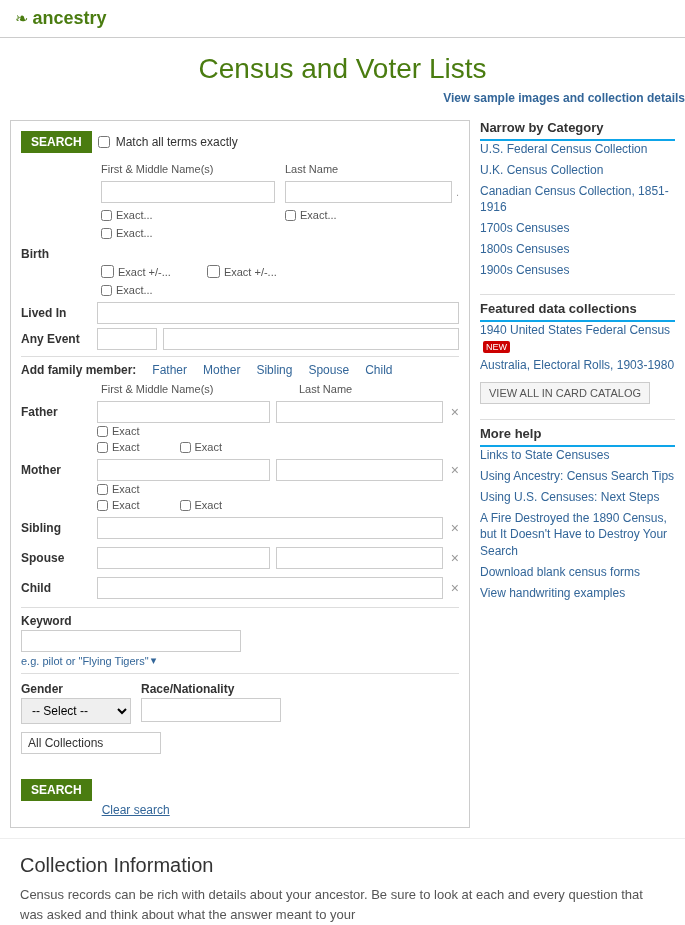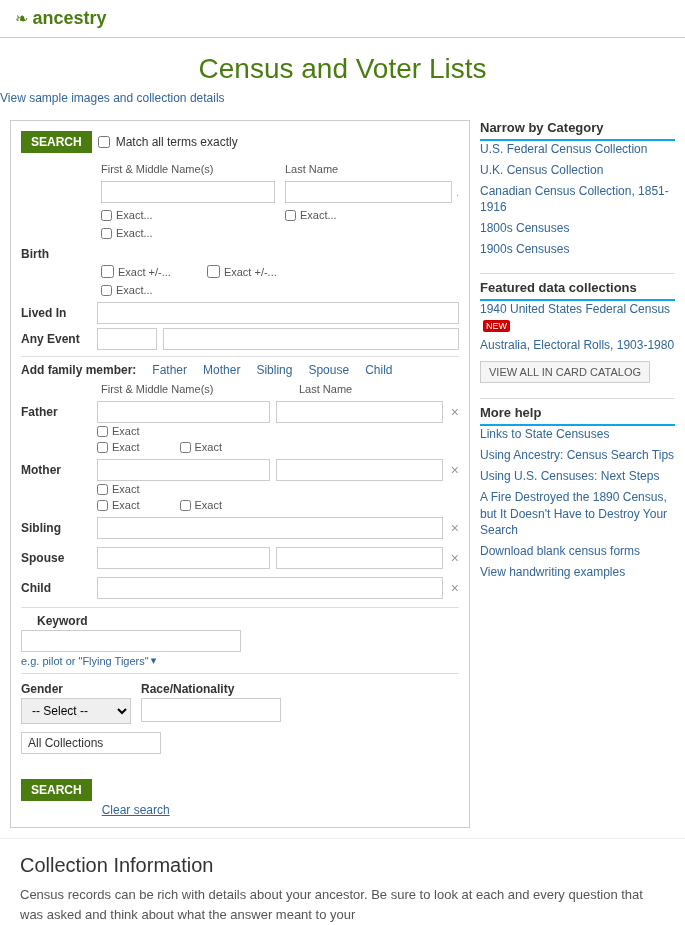--- a/index.html
+++ b/index.html
@@ -6,21 +6,21 @@
     body { font-family: Arial, Helvetica, sans-serif; font-size: 13px; color: #333; background: #fff; width: 685px; }
     
     
     .header { padding: 8px 15px; border-bottom: 1px solid #ccc; display: flex; align-items: center; }
     .logo-text { color: #4a7c10; font-size: 18px; font-weight: bold; }
     .logo-icon { color: #4a7c10; margin-right: 4px; font-size: 16px; }
     
     
     .page-title { text-align: center; padding: 15px 20px 5px; }
     .page-title h1 { color: #4a7c10; font-size: 28px; font-weight: normal; }
-    .title-link { text-align: left; padding-bottom: 15px; }
+    .title-link { text-align: right; padding-bottom: 15px; font-weight: bold; }
     
     
     .main-layout { display: flex; padding: 0 10px; gap: 10px; }
     
     
     .form-area { flex: 1; min-width: 0; border: 1px solid #ccc; padding: 10px; }
     
     
     .sidebar { width: 195px; flex-shrink: 0; }
     
@@ -63,21 +63,21 @@
     .member-row { display: flex; align-items: flex-start; gap: 6px; margin-bottom: 6px; }
     .member-label { font-size: 12px; font-weight: bold; min-width: 70px; padding-top: 4px; }
     .member-fields { flex: 1; }
     .member-input-row { display: flex; gap: 6px; align-items: center; margin-bottom: 2px; }
     .firstname-input { flex: 1.2; border: 1px solid #ccc; padding: 3px 5px; font-size: 12px; }
     .lastname-input { flex: 1; border: 1px solid #ccc; padding: 3px 5px; font-size: 12px; }
     .remove-x { color: #999; cursor: pointer; font-size: 14px; margin-left: 2px; }
     
     
     .keyword-section { margin-top: 6px; }
-    .keyword-label { font-size: 12px; font-weight: bold; margin-left: 16px; }
+    .keyword-label { font-size: 12px; font-weight: bold; }
     .keyword-input { width: 220px; border: 1px solid #ccc; padding: 3px 5px; font-size: 12px; margin-top: 2px; }
     .keyword-hint { color: #336699; font-size: 11px; margin-top: 2px; display: flex; align-items: center; gap: 2px; cursor: pointer; }
     
     
     .gender-race-row { display: flex; gap: 10px; margin-top: 8px; align-items: flex-start; }
     .gender-group label, .race-group label { font-size: 12px; font-weight: bold; display: block; margin-bottom: 2px; }
     .gender-select { border: 1px solid #ccc; padding: 4px 6px; font-size: 12px; width: 110px; }
     .race-input { border: 1px solid #ccc; padding: 4px 6px; font-size: 12px; width: 140px; color: #aaa; }
     
     
@@ -359,20 +359,21 @@
 
   </div>
 
   <div class="sidebar">
 
     <div class="sidebar-section">
       <h3>Narrow by Category</h3>
       <a class="sidebar-link">U.S. Federal Census Collection</a>
       <a class="sidebar-link">U.K. Census Collection</a>
       <a class="sidebar-link">Canadian Census Collection, 1851-1916</a>
+      <a class="sidebar-link">1700s Censuses</a>
       <a class="sidebar-link">1800s Censuses</a>
       <a class="sidebar-link">1900s Censuses</a>
     </div>
 
     <hr class="divider">
 
     <div class="sidebar-section">
       <h3>Featured data collections</h3>
       <div style="margin-bottom:4px;">
         <a class="sidebar-link" style="display:inline;">1940 United States Federal Census</a>

